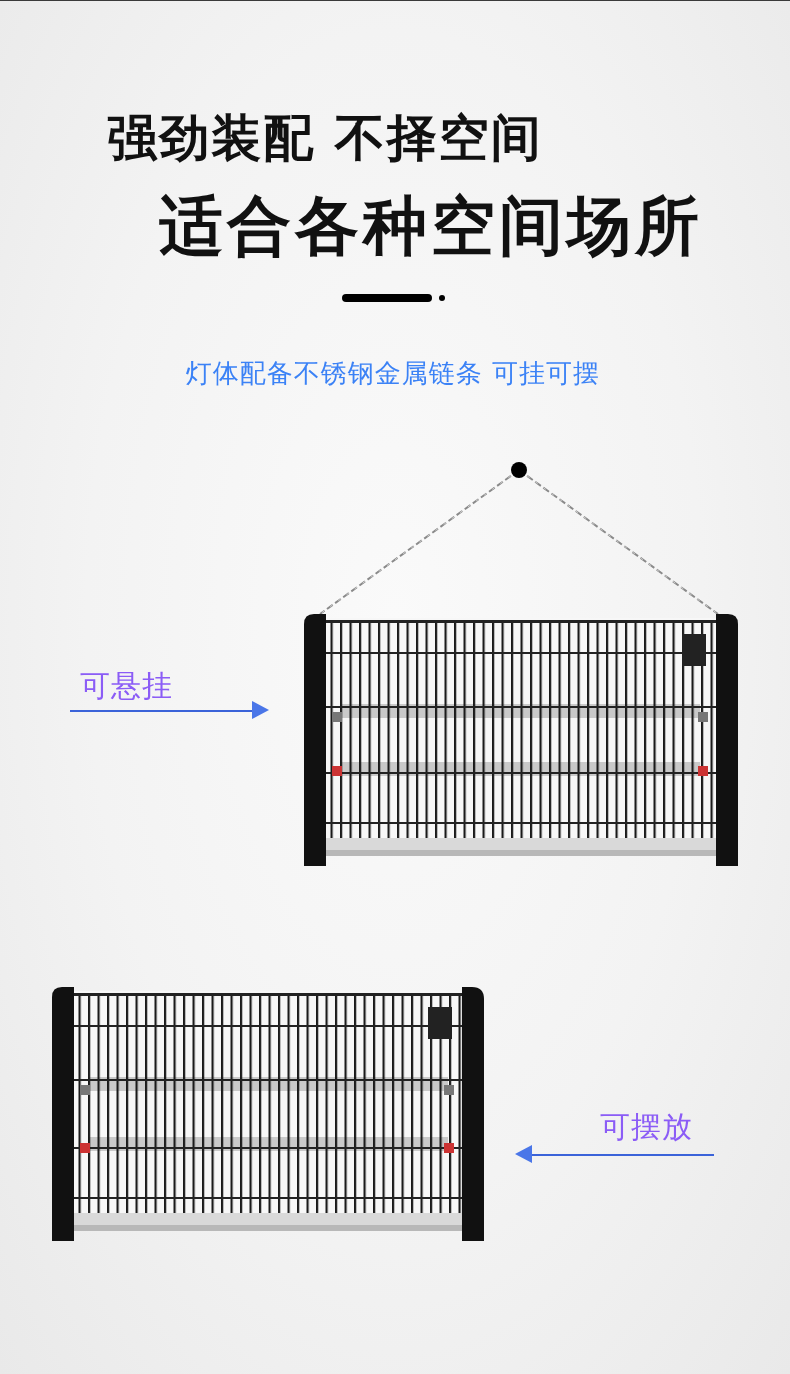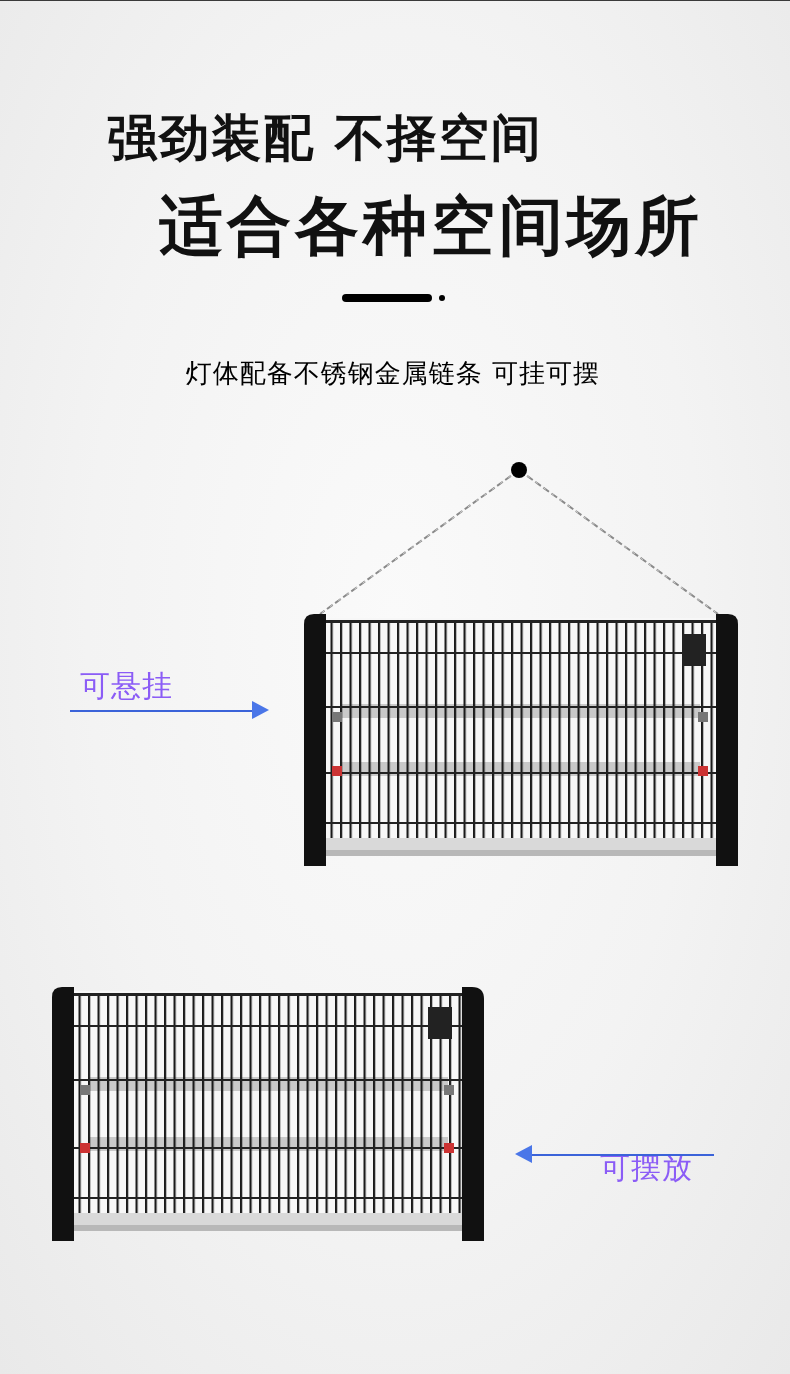--- a/index.html
+++ b/index.html
@@ -7,21 +7,21 @@
     width:790px; height:1374px; position:relative; overflow:hidden;
     background: radial-gradient(ellipse at 50% 45%, #fafafa 0%, #f3f3f3 55%, #e9e9e9 100%);
     font-family: "DejaVu Sans", "Liberation Sans", sans-serif;
     color:#111;
   }
   .topline { position:absolute; left:0; top:0; width:790px; height:1px; background:#3a3a3a; }
   .h1 { position:absolute; left:0; width:650px; text-align:center; top:108px; font-size:50px; font-weight:bold; letter-spacing:2px; line-height:60px; }
   .h2 { position:absolute; left:0; width:790px; text-align:center; top:188px; font-size:64px; font-weight:bold; letter-spacing:4px; line-height:76px;padding-left:36px; }
   .divider-bar { position:absolute; left:342px; top:294px; width:90px; height:8px; border-radius:4px; background:#000; }
   .divider-dot { position:absolute; left:439px; top:295px; width:6px; height:6px; border-radius:50%; background:#000; }
-  .sub { position:absolute; left:0; width:786px; text-align:center; top:355px; font-size:26px; line-height:36px; letter-spacing:1px; color:#000000; }
+  .sub { position:absolute; left:0; width:786px; text-align:center; top:355px; font-size:26px; line-height:36px; letter-spacing:1px; color:#3b82f6; }
   .label { position:absolute; font-size:30px; line-height:40px; color:#8b5cf6; letter-spacing:1px; }
   .arrow-line { position:absolute; height:1.5px; background:#3b63d9; }
   .arrow-head { position:absolute; width:0; height:0; }
   .hook { position:absolute; left:511px; top:462px; width:16px; height:16px; border-radius:50%; background:#000; }
   svg { position:absolute; }
 </style>
 </head>
 <body>
 
 <div class="topline"></div>
@@ -89,15 +89,15 @@
   <rect x="22" y="228" width="400" height="16" fill="#d9d9d9"></rect>
   <rect x="22" y="240" width="400" height="6" fill="#b8b8b8"></rect>
   <path d="M2 12 Q2 2 12 2 L24 2 L24 256 L2 256 Z" fill="#111"></path>
   <path d="M412 2 L422 2 Q434 2 434 14 L434 256 L412 256 Z" fill="#111"></path>
   <rect x="30" y="100" width="10" height="10" fill="#777"></rect>
   <rect x="394" y="100" width="10" height="10" fill="#777"></rect>
   <rect x="30" y="158" width="10" height="10" fill="#c33"></rect>
   <rect x="394" y="158" width="10" height="10" fill="#c33"></rect>
 </svg>
 
-<div class="label" style="left:600px;top:1148px;">可摆放</div>
+<div class="label" style="left:600px;top:1107px;">可摆放</div>
 <div class="arrow-line" style="left:530px;top:1154px;width:184px;"></div>
 <div class="arrow-head" style="left:515px;top:1145px;border-top:9px solid transparent;border-bottom:9px solid transparent;border-right:17px solid #4a76e8;"></div>
 
 </body></html>

